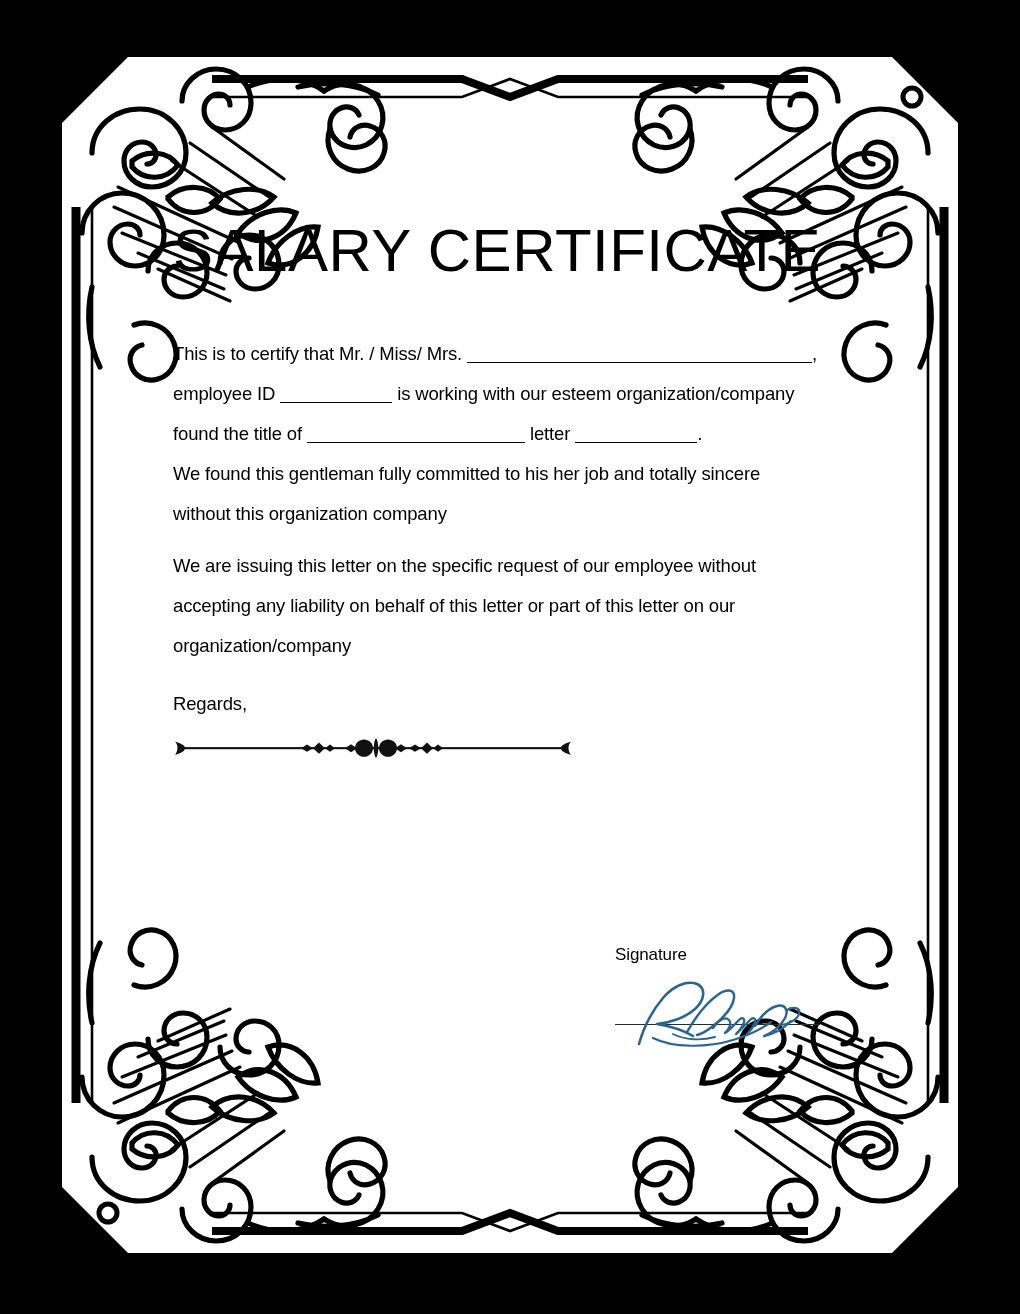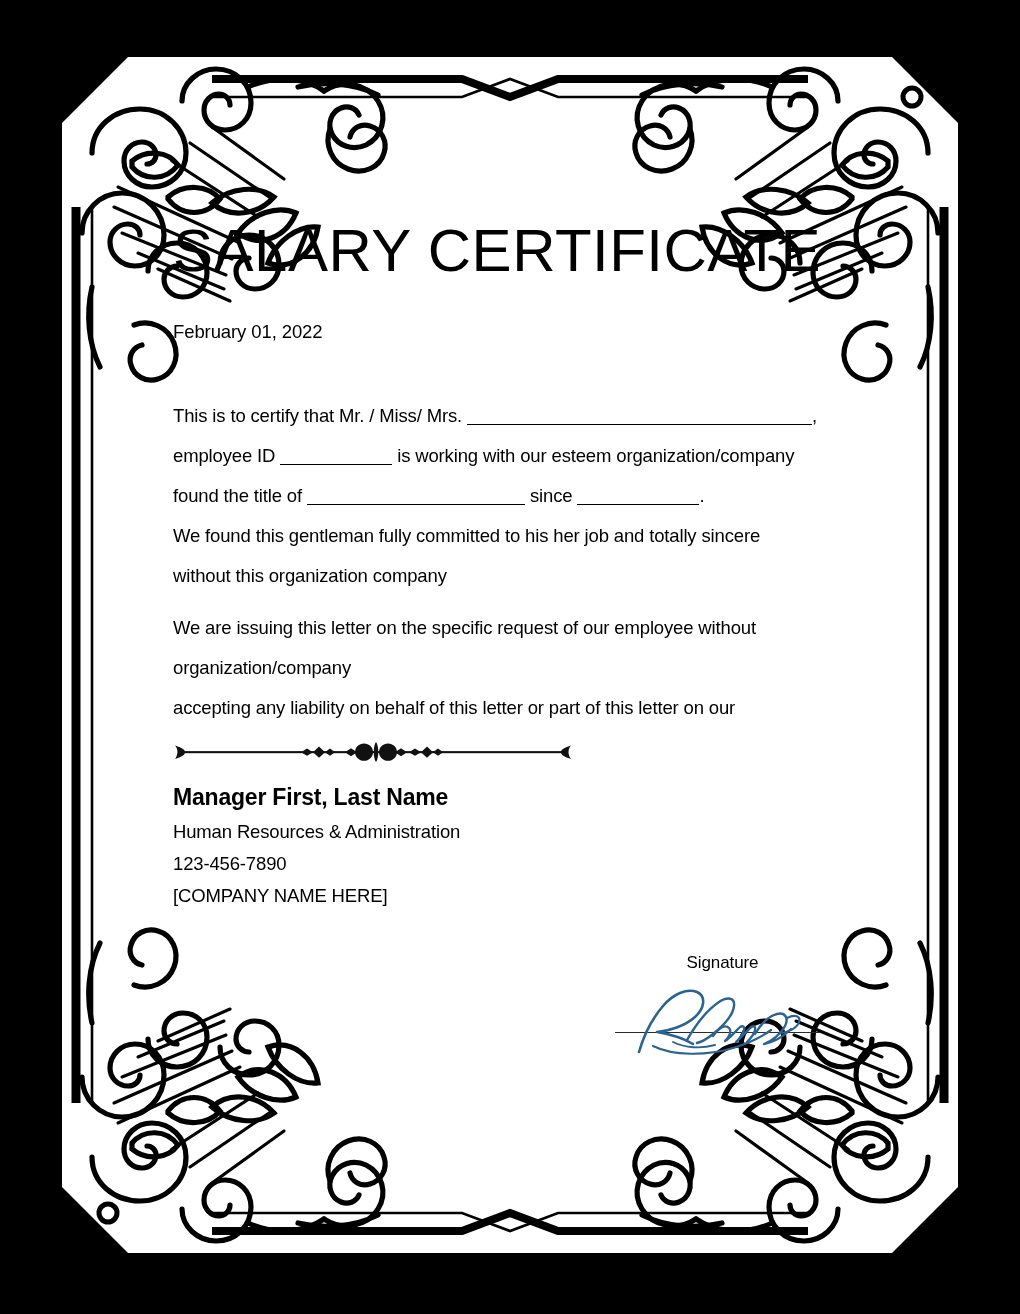--- a/index.html
+++ b/index.html
@@ -125,23 +125,21 @@
 
   
   #sigblock {
     position: absolute;
     left: 615px;
     top: 945px;
     width: 215px;
   }
   .sig-label {
     font-size: 17px;
-    text-align: center;
     letter-spacing: -0.1px;
-    margin-top: 8px;
   }
   .sig-art {
     position: relative;
     margin-top: 11px;
     height: 72px;
   }
   .sig-rule {
     position: absolute;
     left: 0;
     top: 48px;
@@ -261,45 +259,47 @@
     </g>
     <g>
       <use href="#corner-dot" x="46" y="1156"></use>
     </g>
   </svg>
 
   <div id="content">
 
     <h1 class="cert-title">SALARY CERTIFICATE</h1>
 
-    <div class="cert-date">February 01, 2022</div>
 
     <div class="body-block p-cert">
       <p>
         <span>This is to certify that Mr. / Miss/ Mrs. </span><span class="blank blank-name"></span><span>,</span>
       </p>
       <p>
         <span>employee ID </span><span class="blank blank-id"></span><span> is working with our esteem organization/company</span>
       </p>
       <p>
-        <span>found the title of </span><span class="blank blank-title"></span><span> since </span><span class="blank blank-since"></span><span>.</span>
+        <span>found the title of </span><span class="blank blank-title"></span><span> letter </span><span class="blank blank-since"></span><span>.</span>
       </p>
     </div>
 
     <div class="body-block p-found">
       <p>We found this gentleman fully committed to his her job and totally sincere</p>
       <p>without this organization company</p>
     </div>
 
     <div class="body-block p-issue">
       <p>We are issuing this letter on the specific request of our employee without</p>
+      <p>accepting any liability on behalf of this letter or part of this letter on our</p>
       <p>organization/company</p>
-      <p>accepting any liability on behalf of this letter or part of this letter on our</p>
-    </div>
-
+    </div>
+
+    <div class="body-block p-regards">
+      <p>Regards,</p>
+    </div>
 
     <div class="divider">
       <svg width="400" height="20" viewBox="0 0 400 20">
         <g fill="#111">
 
           <rect x="8" y="9.1" width="384" height="2.1"></rect>
 
           <path d="M2,3.5 C10,6 12,8 12,10.2 C12,12.4 10,14.4 2,17 C5,13 5.6,7.4 2,3.5 Z"></path>
 
           <path d="M398,3.5 C390,6 388,8 388,10.2 C388,12.4 390,14.4 398,17 C395,13 394.4,7.4 398,3.5 Z"></path>
@@ -316,26 +316,20 @@
                    C200,14.8 196,18.8 191,18.8 C186,18.8 182,14.8 182,10.2 Z"></path>
           <path d="M206,10.2 C206,5.6 210,1.6 215,1.6 C220,1.6 224,5.6 224,10.2
                    C224,14.8 220,18.8 215,18.8 C210,18.8 206,14.8 206,10.2 Z"></path>
           <path d="M203,0 C206,4 206,16 203,20 C200,16 200,4 203,0 Z"></path>
           <path d="M172,10.2 L178,6.2 L184,10.2 L178,14.2 Z"></path>
           <path d="M222,10.2 L228,6.2 L234,10.2 L228,14.2 Z"></path>
         </g>
       </svg>
     </div>
 
-    <div class="signer">
-      <span class="signer-line signer-name">Manager First, Last Name</span>
-      <span class="signer-line">Human Resources &amp; Administration</span>
-      <span class="signer-line">123-456-7890</span>
-      <span class="signer-line">[COMPANY NAME HERE]</span>
-    </div>
   </div>
 
   <div id="sigblock">
     <div class="sig-label">Signature</div>
     <div class="sig-art">
       <div class="sig-rule"></div>
       <svg class="sig-ink" width="185" height="72" viewBox="0 0 185 72">
         <g fill="none" stroke="#2a6491" stroke-linecap="round" stroke-linejoin="round">
 
           <path d="M10,68 C14,54 22,36 34,22 C44,10 58,4 68,8

